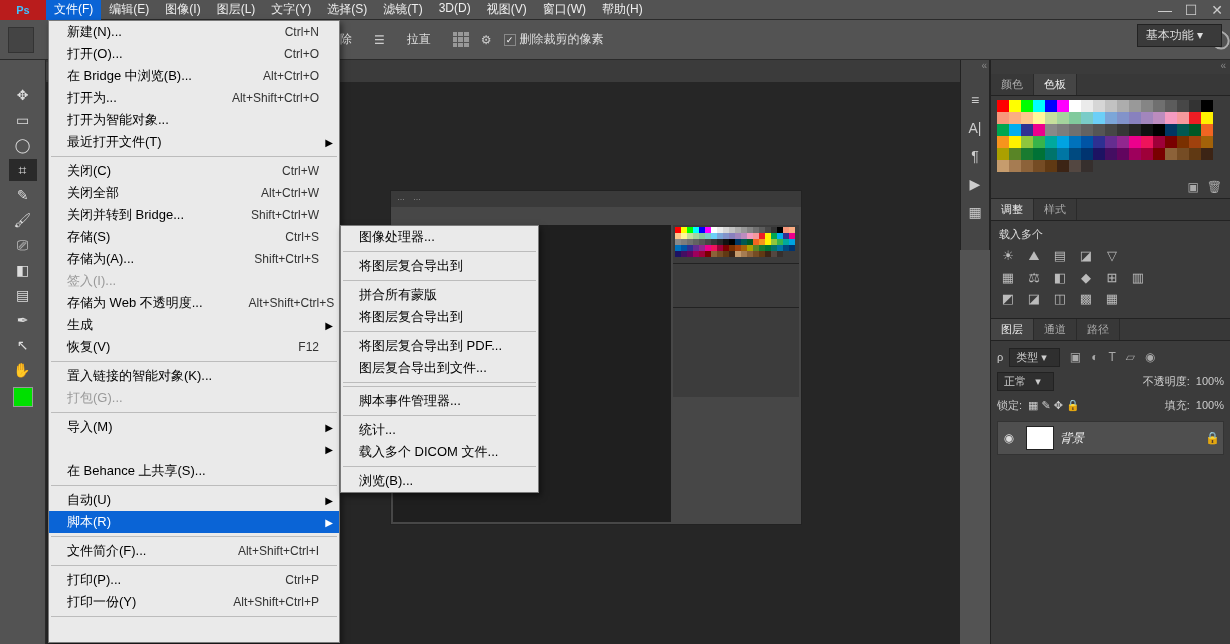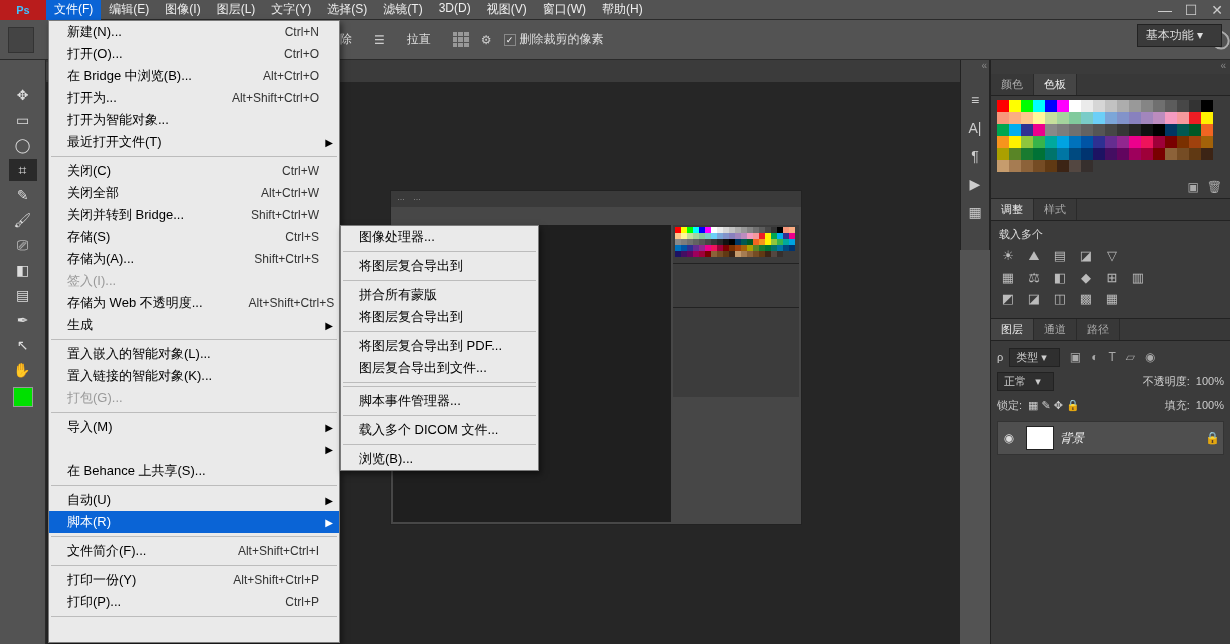--- a/index.html
+++ b/index.html
@@ -322,24 +322,25 @@
       <span class="label">签入(I)...</span>
     </div>
     <div class="dd-row">
       <span class="label">存储为 Web 不透明度...</span>
       <span class="sc">Alt+Shift+Ctrl+S</span>
     </div>
     <div class="dd-row">
       <span class="label">生成</span>
       <span class="arrow">▶</span>
     </div>
-    <div class="dd-sep"></div>
-    <div class="dd-row">
-      <span class="label">置入嵌入的智能对象(L)...</span>
-    </div>
+    <div class="dd-row">
+      <span class="label">恢复(V)</span>
+      <span class="sc">F12</span>
+    </div>
+    <div class="dd-sep"></div>
     <div class="dd-row">
       <span class="label">置入链接的智能对象(K)...</span>
     </div>
     <div class="dd-row dis">
       <span class="label">打包(G)...</span>
     </div>
     <div class="dd-sep"></div>
     <div class="dd-row">
       <span class="label">导入(M)</span>
       <span class="arrow">▶</span>
@@ -359,27 +360,27 @@
       <span class="label">脚本(R)</span>
       <span class="arrow">▶</span>
     </div>
     <div class="dd-sep"></div>
     <div class="dd-row">
       <span class="label">文件简介(F)...</span>
       <span class="sc">Alt+Shift+Ctrl+I</span>
     </div>
     <div class="dd-sep"></div>
     <div class="dd-row">
+      <span class="label">打印(P)...</span>
+      <span class="sc">Ctrl+P</span>
+    </div>
+    <div class="dd-row">
       <span class="label">打印一份(Y)</span>
       <span class="sc">Alt+Shift+Ctrl+P</span>
     </div>
-    <div class="dd-row">
-      <span class="label">打印(P)...</span>
-      <span class="sc">Ctrl+P</span>
-    </div>
     <div class="dd-sep"></div>
     <div class="dd-row"></div>
   </div>
 
 <div class="dropdown dd-scripts" id="dd-scripts">
     <div class="dd-row">
       <span class="label">图像处理器...</span>
     </div>
     <div class="dd-sep"></div>
     <div class="dd-row">
@@ -398,20 +399,23 @@
     </div>
     <div class="dd-row">
       <span class="label">图层复合导出到文件...</span>
     </div>
     <div class="dd-sep"></div>
     <div class="dd-sep"></div>
     <div class="dd-row">
       <span class="label">脚本事件管理器...</span>
     </div>
     <div class="dd-sep"></div>
+    <div class="dd-row">
+      <span class="label">统计...</span>
+    </div>
     <div class="dd-row">
       <span class="label">载入多个 DICOM 文件...</span>
     </div>
     <div class="dd-sep"></div>
     <div class="dd-row">
       <span class="label">浏览(B)...</span>
     </div>
   </div>
 
 <div class="dockhdr">«</div>

